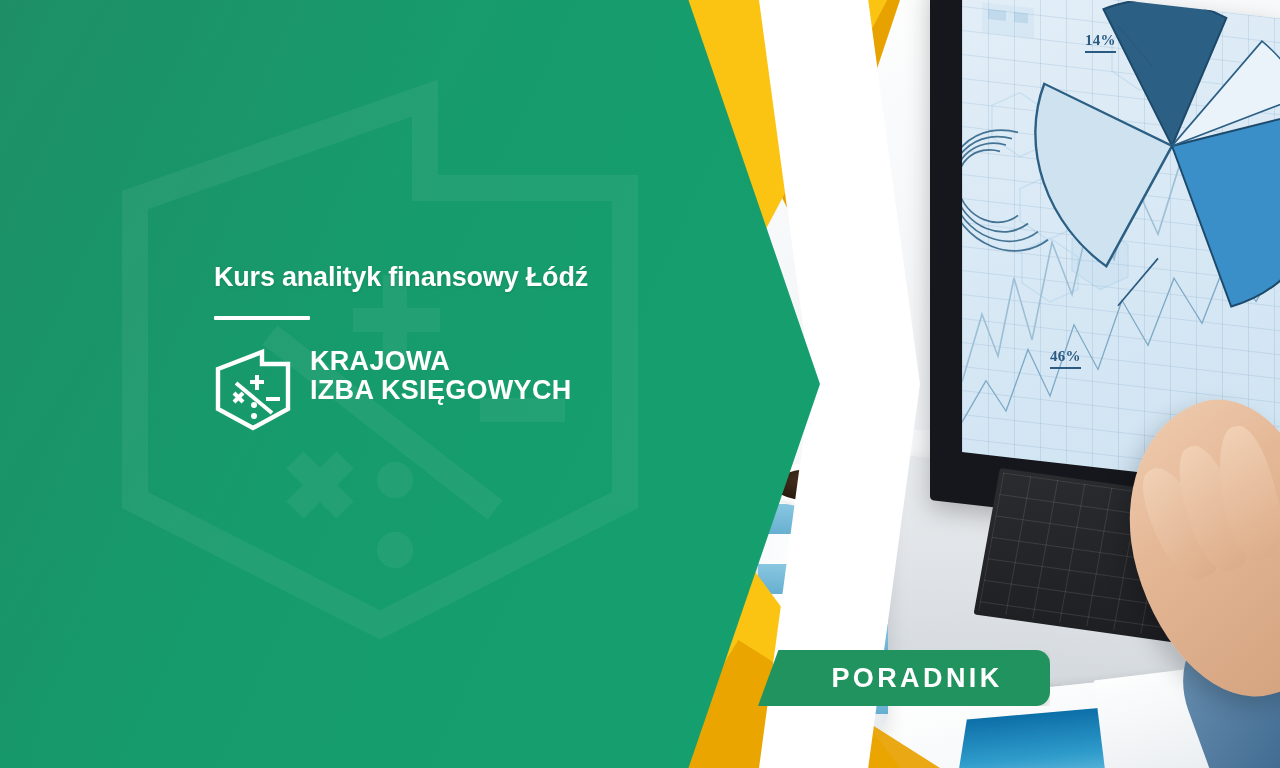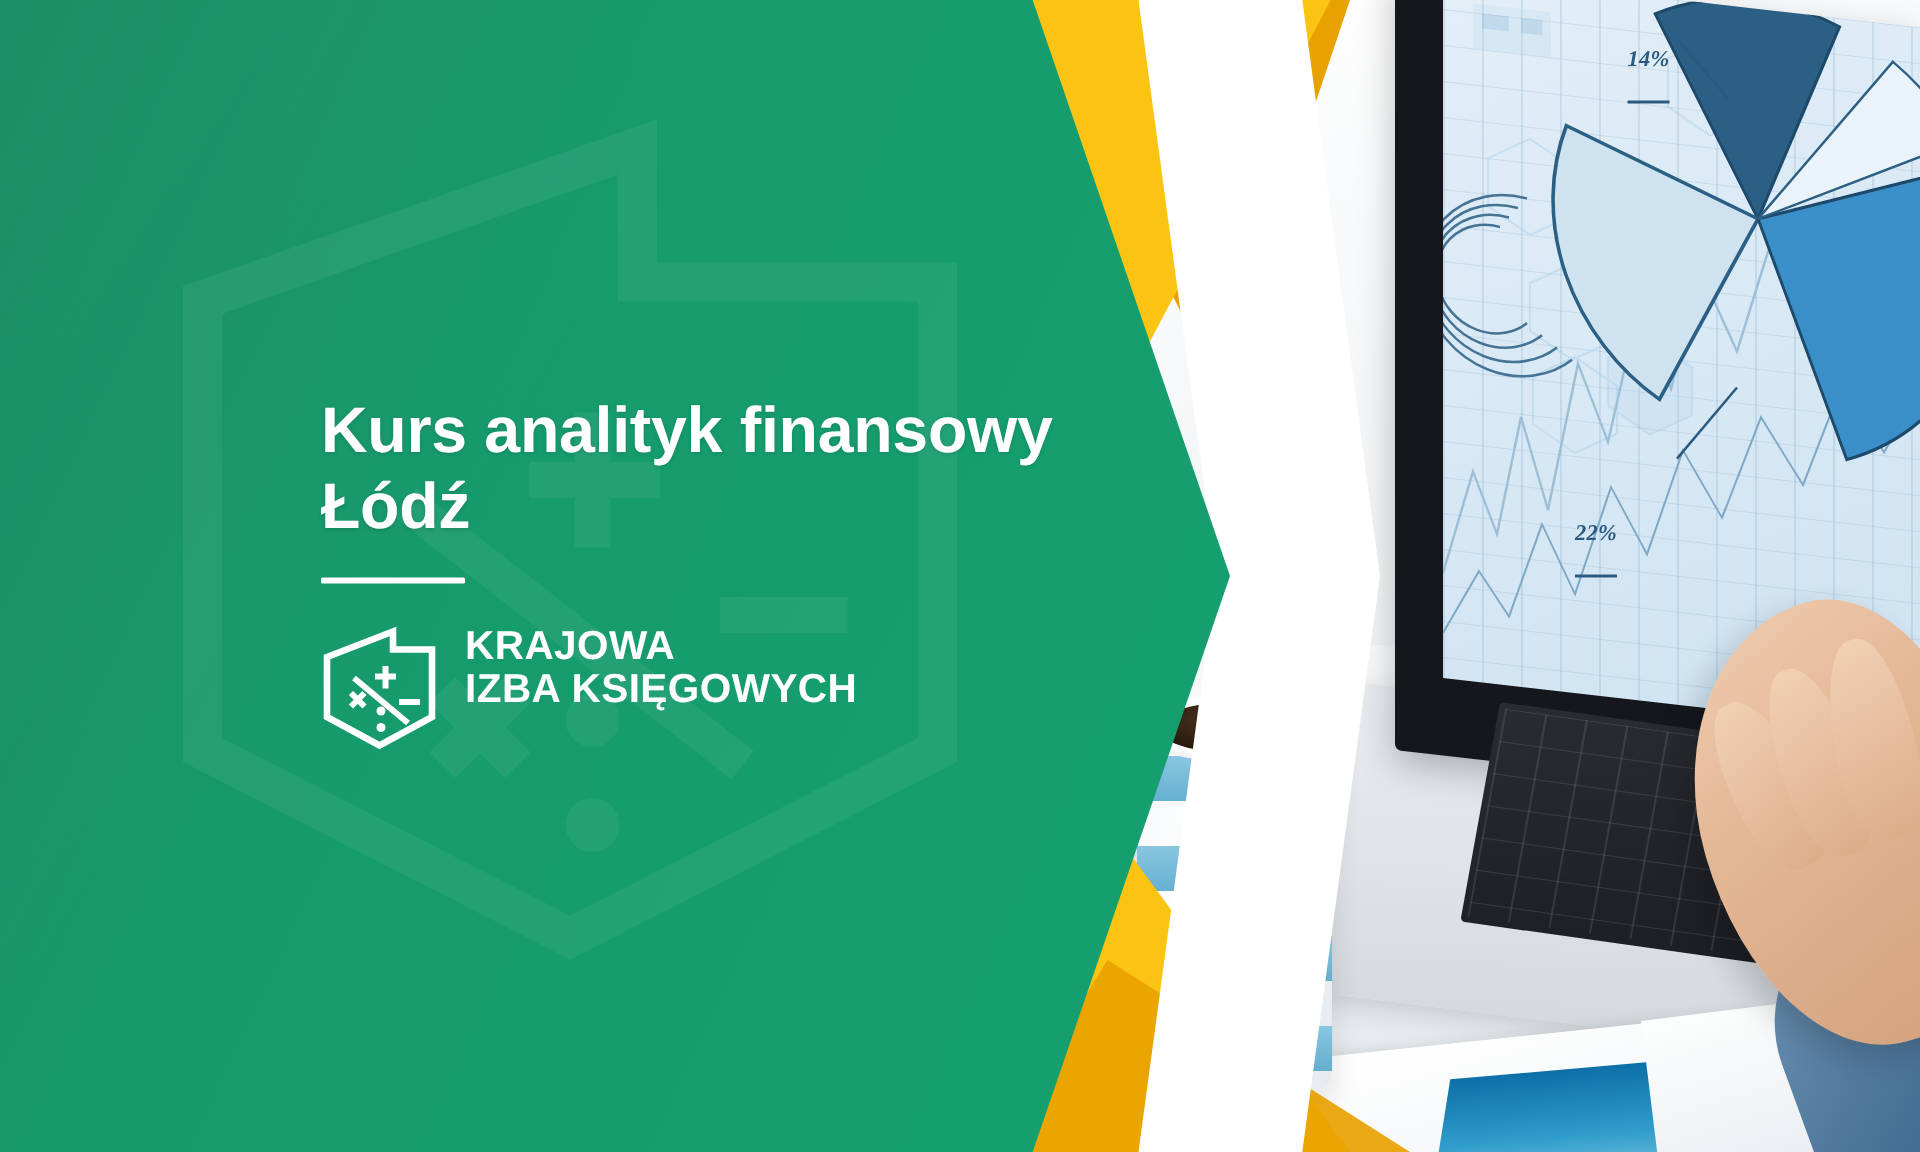--- a/index.html
+++ b/index.html
@@ -42,21 +42,21 @@
       linear-gradient(to bottom, rgba(120,160,195,.22) 1px, transparent 1px);
     background-size:26px 24px;
   }
   .scr-hexes { position:absolute; inset:0; opacity:.5; }
   .scr-lines { position:absolute; inset:0; }
   .scr-pie   { position:absolute; left:38px; top:-46px; width:340px; height:420px; }
   .pie-label {
     position:absolute; color:#2a5a80; font-size:15px; font-weight:700;
     letter-spacing:.2px; font-family:"Liberation Serif","DejaVu Serif",serif;
   }
-  .pie-label span { display:block; border-bottom:2px solid #2a5a80; padding-bottom:18px;font-style:italic; }
+  .pie-label span { display:block; border-bottom:2px solid #2a5a80; padding-bottom:2px; }
   .lbl-14 { left:1085px; top:32px; }
   .lbl-22 { left:1050px; top:348px; }
 
   
   .laptop-base {
     position:absolute; left:905px; top:455px; width:395px; height:210px;
     background:linear-gradient(175deg,#e8ebee 0%,#dfe3e7 50%,#d2d7dc 100%);
     transform:skewY(7deg) skewX(-6deg); transform-origin:left top;
     border-radius:3px;
     box-shadow:0 6px 18px rgba(0,0,0,.14);
@@ -182,21 +182,21 @@
   }
   
   .watermark {
     position:absolute; left:105px; top:120px; width:570px; height:560px;
     opacity:.055;
   }
 
   
   .content { position:absolute; left:214px; top:262px; width:520px; }
   .title {
-    color:#ffffff; font-size:43px; font-weight:700; line-height:1.18;
+    color:#ffffff; font-size:27px; font-weight:700; line-height:1.18;
     letter-spacing:-.2px;
     text-shadow:0 1px 3px rgba(0,0,0,.13);
   }
   .subtitle {
     margin-top:52px; color:#f4c01d; font-size:22px; font-weight:400;
     letter-spacing:.1px;
   }
   .divider { margin-top:22px; width:96px; height:4px; background:#ffffff; border-radius:1px; }
 
   .logo-row { margin-top:27px; display:flex; align-items:flex-start; gap:14px; }
@@ -283,21 +283,21 @@
 
         <line x1="118" y1="72" x2="152" y2="108" stroke="#2a5a80" stroke-width="1.6"></line>
         <line x1="118" y1="352" x2="158" y2="300" stroke="#2a5a80" stroke-width="1.6"></line>
       </svg>
     </div>
 
     <div class="pie-label lbl-14">
       <span>14%</span>
     </div>
     <div class="pie-label lbl-22">
-      <span>22%</span>
+      <span>46%</span>
     </div>
 
     <div class="keyboard"></div>
 
     <div class="paper-a"></div>
     <div class="paper-b"></div>
     <div class="paper-c"></div>
 
     <div class="sleeve"></div>
     <div class="hand"></div>
@@ -363,14 +363,17 @@
           <circle cx="40" cy="69" r="3"></circle>
         </g>
       </svg>
       <div class="logo-text">
         <span>KRAJOWA</span>
         <span class="l2">IZBA KSIĘGOWYCH</span>
       </div>
     </div>
   </div>
 
+  <div class="badge">
+    <span class="badge-label">PORADNIK</span>
+  </div>
 
 </div>
 
 </body></html>

